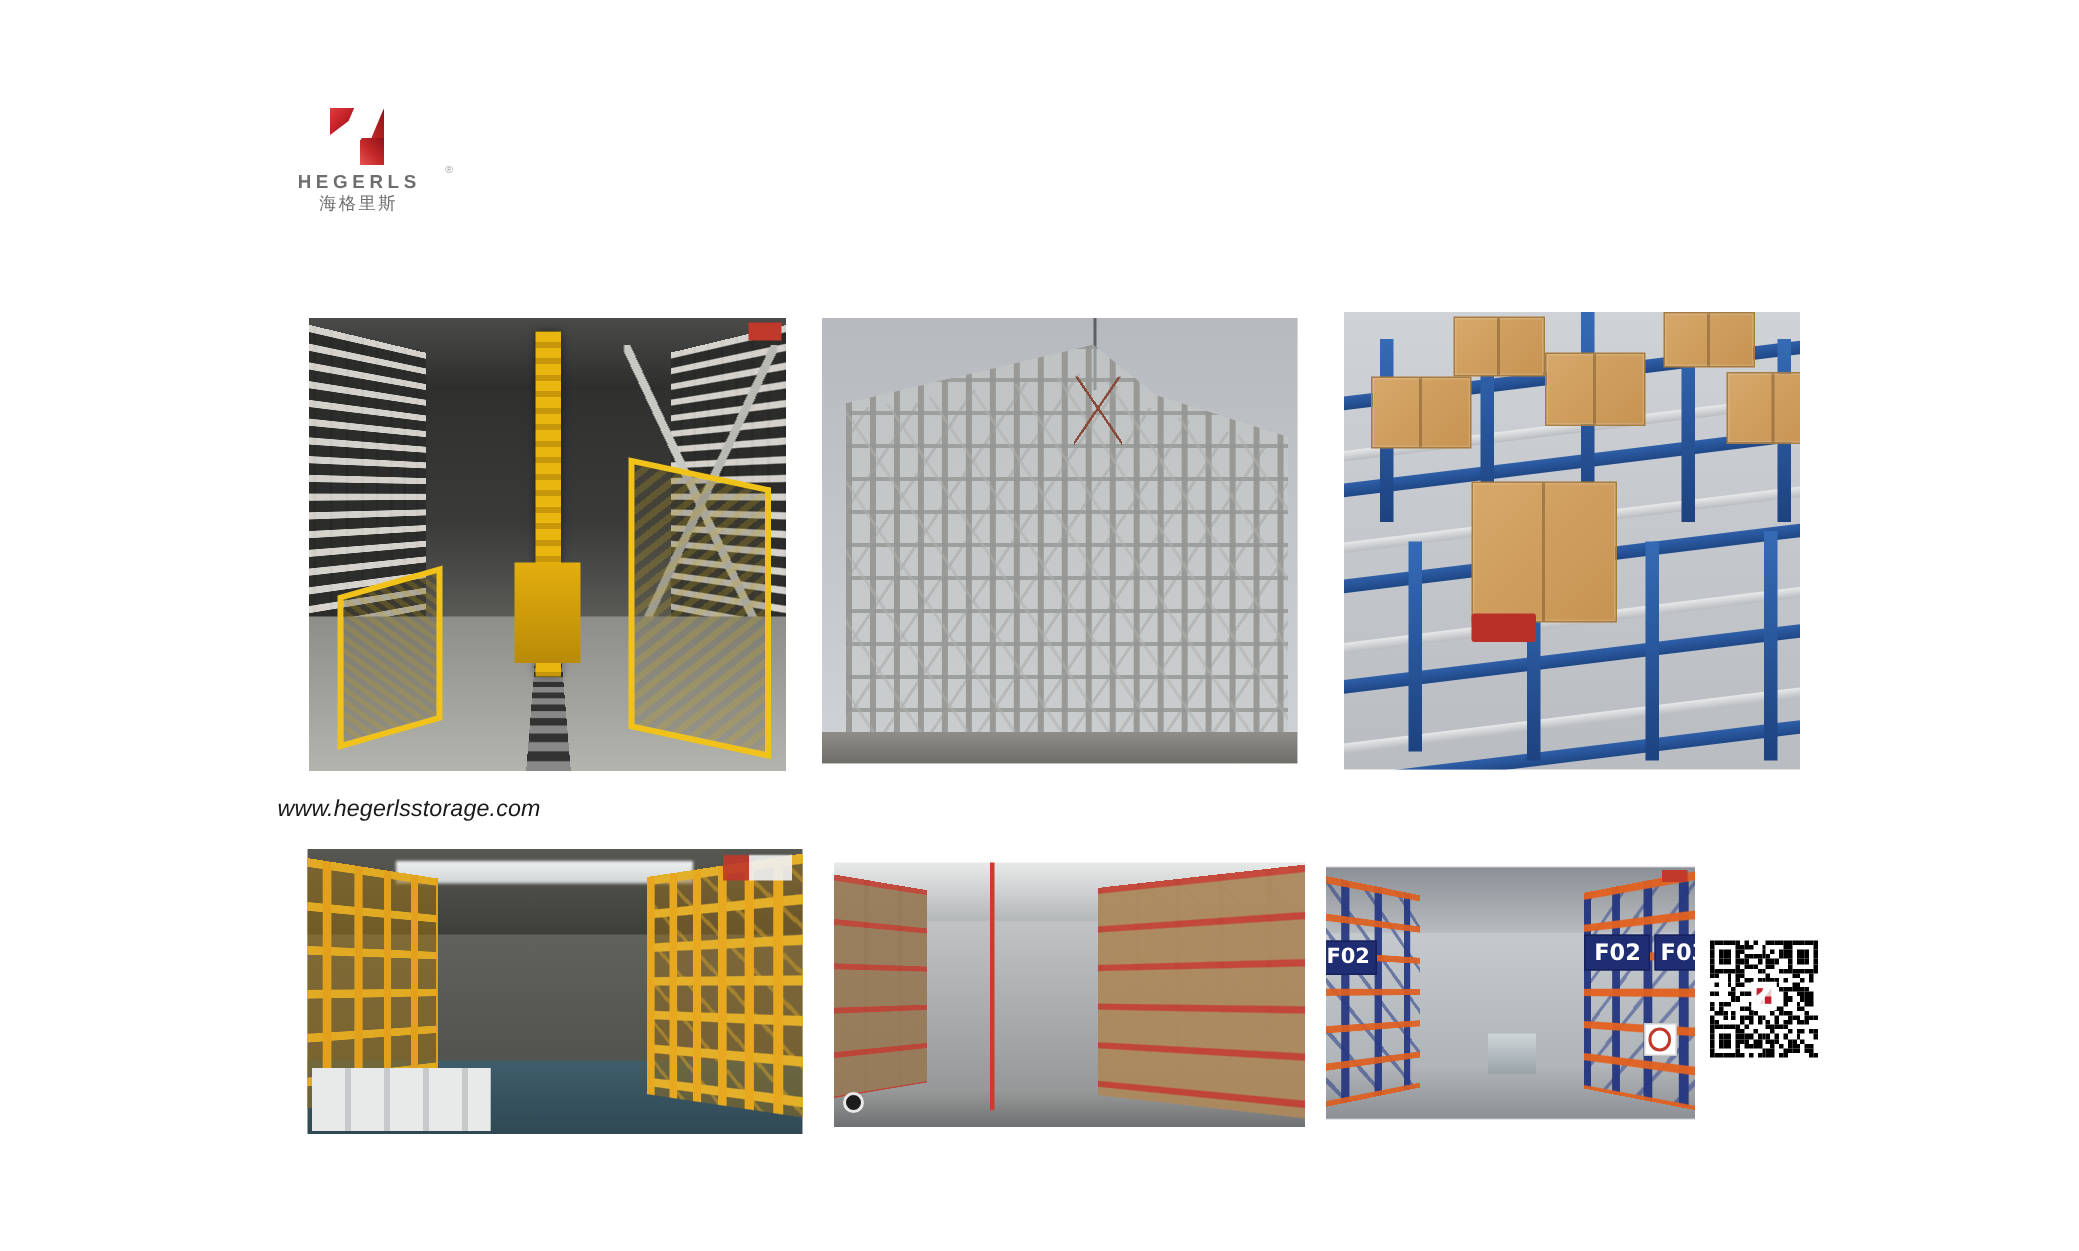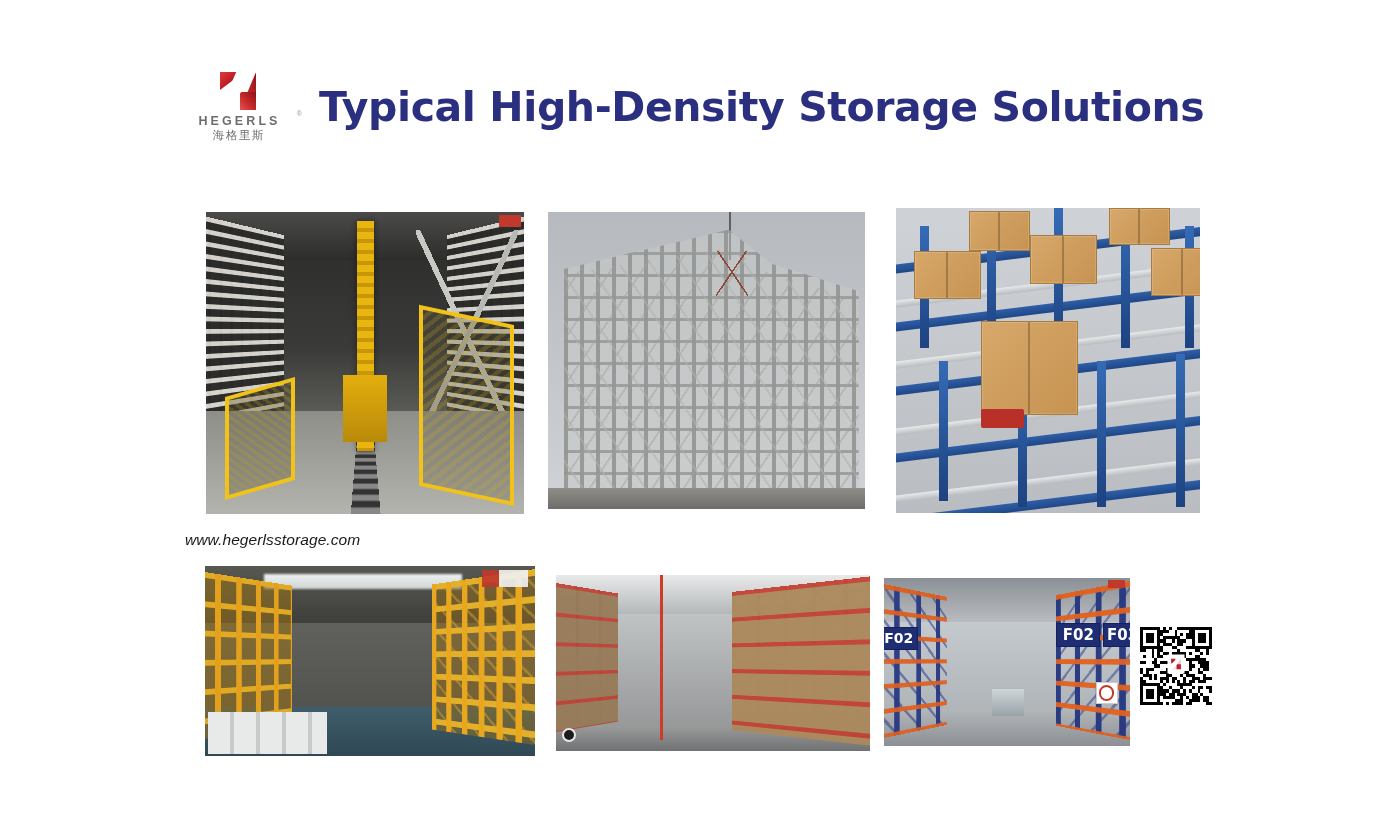--- a/index.html
+++ b/index.html
@@ -386,21 +386,20 @@
         <polygon points="26,22 42,22 42,40 26,40" fill="url(#gR)"></polygon>
         <polygon points="6,20 30,2 42,2 14,40 6,40" fill="#ffffff"></polygon>
         <polygon points="9,21 27,6 35,6 17,34 9,34" fill="#ffffff" opacity="0"></polygon>
       </svg>
     </div>
     <div class="logo-word">HEGERLS</div>
     <div class="logo-reg">®</div>
     <div class="logo-cn">海格里斯</div>
   </div>
 
-  <div class="slide-title">Typical High-Density Storage Solutions</div>
 
   <div class="photo" style="left:206px; top:212px; width:318px; height:302px;">
     <div class="scene asrs">
       <div class="ceiling"></div>
       <div class="rackL"></div>
       <div class="rackR"></div>
       <div class="braceR"></div>
       <div class="floor"></div>
       <div class="rail"></div>
       <div class="mast"></div>

